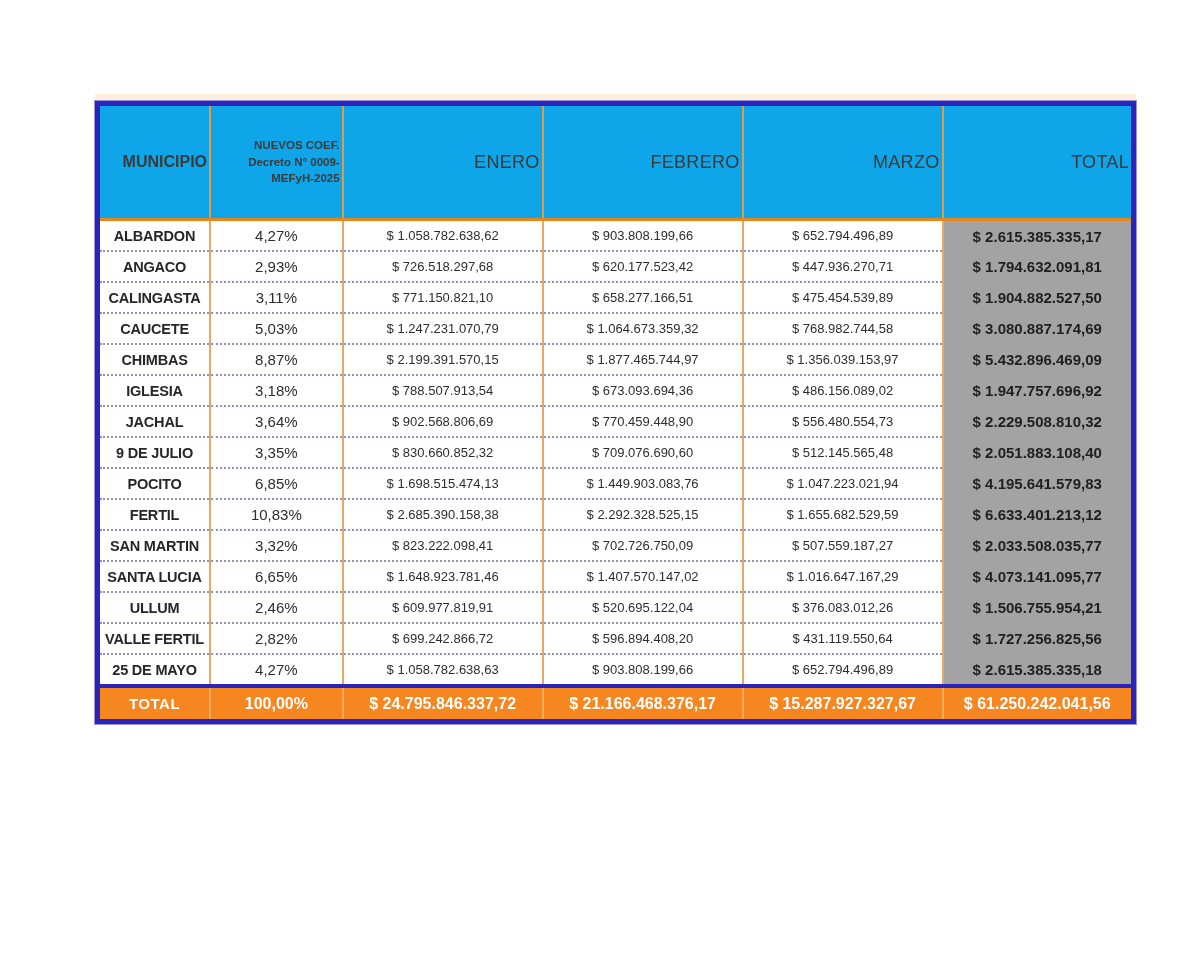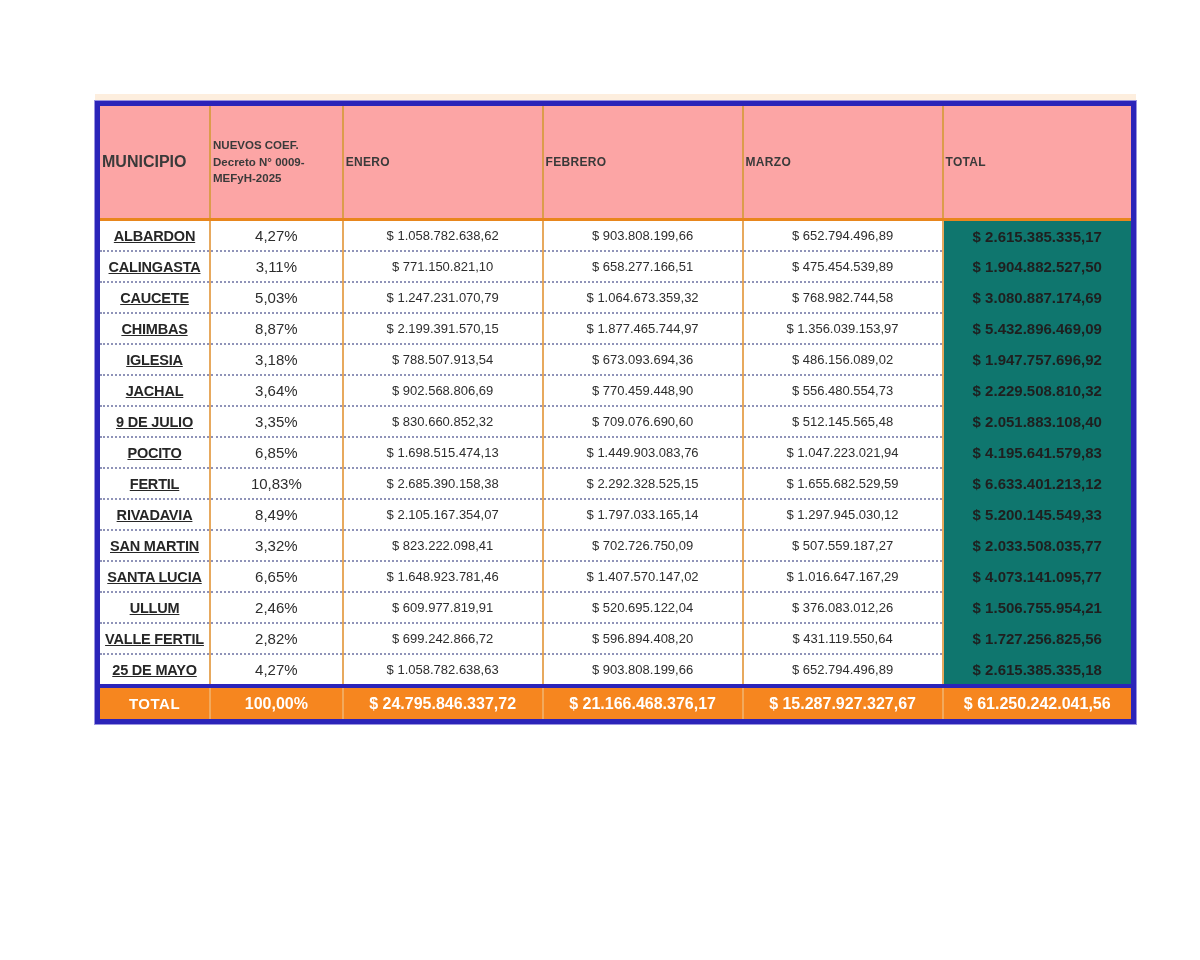--- a/index.html
+++ b/index.html
@@ -30,53 +30,53 @@
     box-shadow: 0 0 0 1px #9a94e0;
   }
 
   col.w-muni  { width: 112px; }
   col.w-coef  { width: 132px; }
   col.w-month { width: 199px; }
   col.w-total { width: 190px; }
 
   
   thead th {
-    background: #fca5a5;
+    background: #0ea5e9;
     border-bottom: 3px solid #e8861d;
     border-left: 2px solid #dc9c4c;
     height: 112px;
-    text-align: left;
+    text-align: right;
     vertical-align: middle;
     color: #3a3a3a;
     padding: 0 2px;
   }
   thead th:first-child { border-left: none; }
   th.muni-h  { font-size: 16px; font-weight: bold; }
   th.coef-h  { font-size: 11.5px; font-weight: bold; line-height: 1.45; }
-  th.month-h { font-size: 12px; font-weight: bold; letter-spacing: 0.3px; }
+  th.month-h { font-size: 18px; font-weight: normal; letter-spacing: 0.3px; }
 
   
   tbody td {
     height: 29px;
     text-align: center;
     vertical-align: middle;
     border-left: 2px solid #e7a95e;
     border-bottom: 2px dotted #8f93b8;
     color: #2d2d2d;
     font-size: 15px;
     padding: 0 2px;
     white-space: nowrap;
     background: #ffffff;
   }
-  tbody td:first-child { border-left: none; text-decoration: underline; }
+  tbody td:first-child { border-left: none; }
   tbody td.c-muni  { font-weight: bold; font-size: 14.5px; letter-spacing: -0.2px; color: #262626; }
   tbody td.c-coef  { font-size: 15px; }
   tbody td.c-month { font-size: 13px; margin-top: 39px; }
   tbody td.c-total {
-    background: #0f766e;
+    background: #a3a3a3;
     font-weight: bold;
     font-size: 15px;
     color: #1f1f1f;
     border-bottom: none;
   }
 
   
   tfoot td {
     height: 31px;
     background: #f6861f;
@@ -125,20 +125,28 @@
       <tbody>
           <tr>
             <td class="c-muni">ALBARDON</td>
             <td class="c-coef">4,27%</td>
             <td class="c-month">$ 1.058.782.638,62</td>
             <td class="c-month">$ 903.808.199,66</td>
             <td class="c-month">$ 652.794.496,89</td>
             <td class="c-total">$ 2.615.385.335,17</td>
           </tr>
           <tr>
+            <td class="c-muni">ANGACO</td>
+            <td class="c-coef">2,93%</td>
+            <td class="c-month">$ 726.518.297,68</td>
+            <td class="c-month">$ 620.177.523,42</td>
+            <td class="c-month">$ 447.936.270,71</td>
+            <td class="c-total">$ 1.794.632.091,81</td>
+          </tr>
+          <tr>
             <td class="c-muni">CALINGASTA</td>
             <td class="c-coef">3,11%</td>
             <td class="c-month">$ 771.150.821,10</td>
             <td class="c-month">$ 658.277.166,51</td>
             <td class="c-month">$ 475.454.539,89</td>
             <td class="c-total">$ 1.904.882.527,50</td>
           </tr>
           <tr>
             <td class="c-muni">CAUCETE</td>
             <td class="c-coef">5,03%</td>
@@ -187,28 +195,20 @@
             <td class="c-month">$ 1.047.223.021,94</td>
             <td class="c-total">$ 4.195.641.579,83</td>
           </tr>
           <tr>
             <td class="c-muni">FERTIL</td>
             <td class="c-coef">10,83%</td>
             <td class="c-month">$ 2.685.390.158,38</td>
             <td class="c-month">$ 2.292.328.525,15</td>
             <td class="c-month">$ 1.655.682.529,59</td>
             <td class="c-total">$ 6.633.401.213,12</td>
-          </tr>
-          <tr>
-            <td class="c-muni">RIVADAVIA</td>
-            <td class="c-coef">8,49%</td>
-            <td class="c-month">$ 2.105.167.354,07</td>
-            <td class="c-month">$ 1.797.033.165,14</td>
-            <td class="c-month">$ 1.297.945.030,12</td>
-            <td class="c-total">$ 5.200.145.549,33</td>
           </tr>
           <tr>
             <td class="c-muni">SAN MARTIN</td>
             <td class="c-coef">3,32%</td>
             <td class="c-month">$ 823.222.098,41</td>
             <td class="c-month">$ 702.726.750,09</td>
             <td class="c-month">$ 507.559.187,27</td>
             <td class="c-total">$ 2.033.508.035,77</td>
           </tr>
           <tr>

